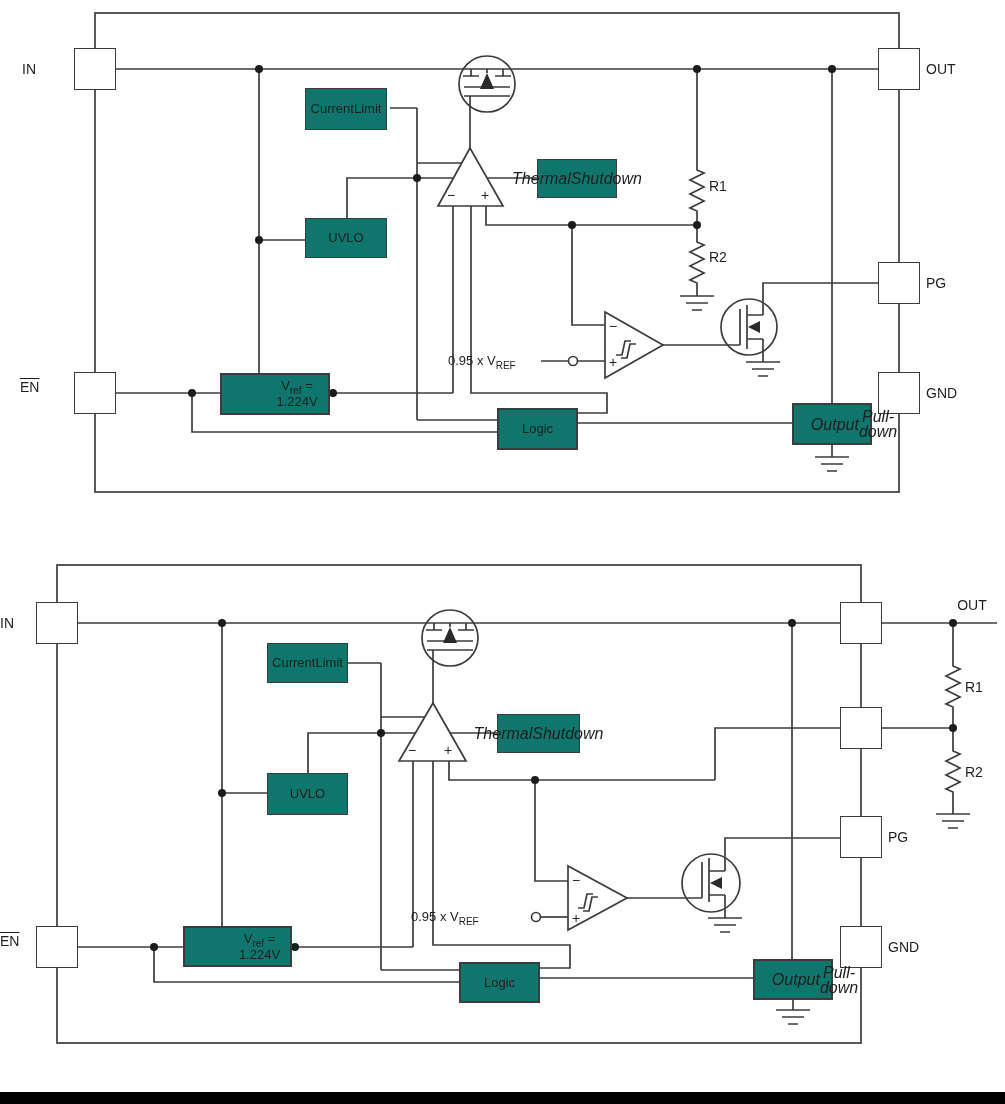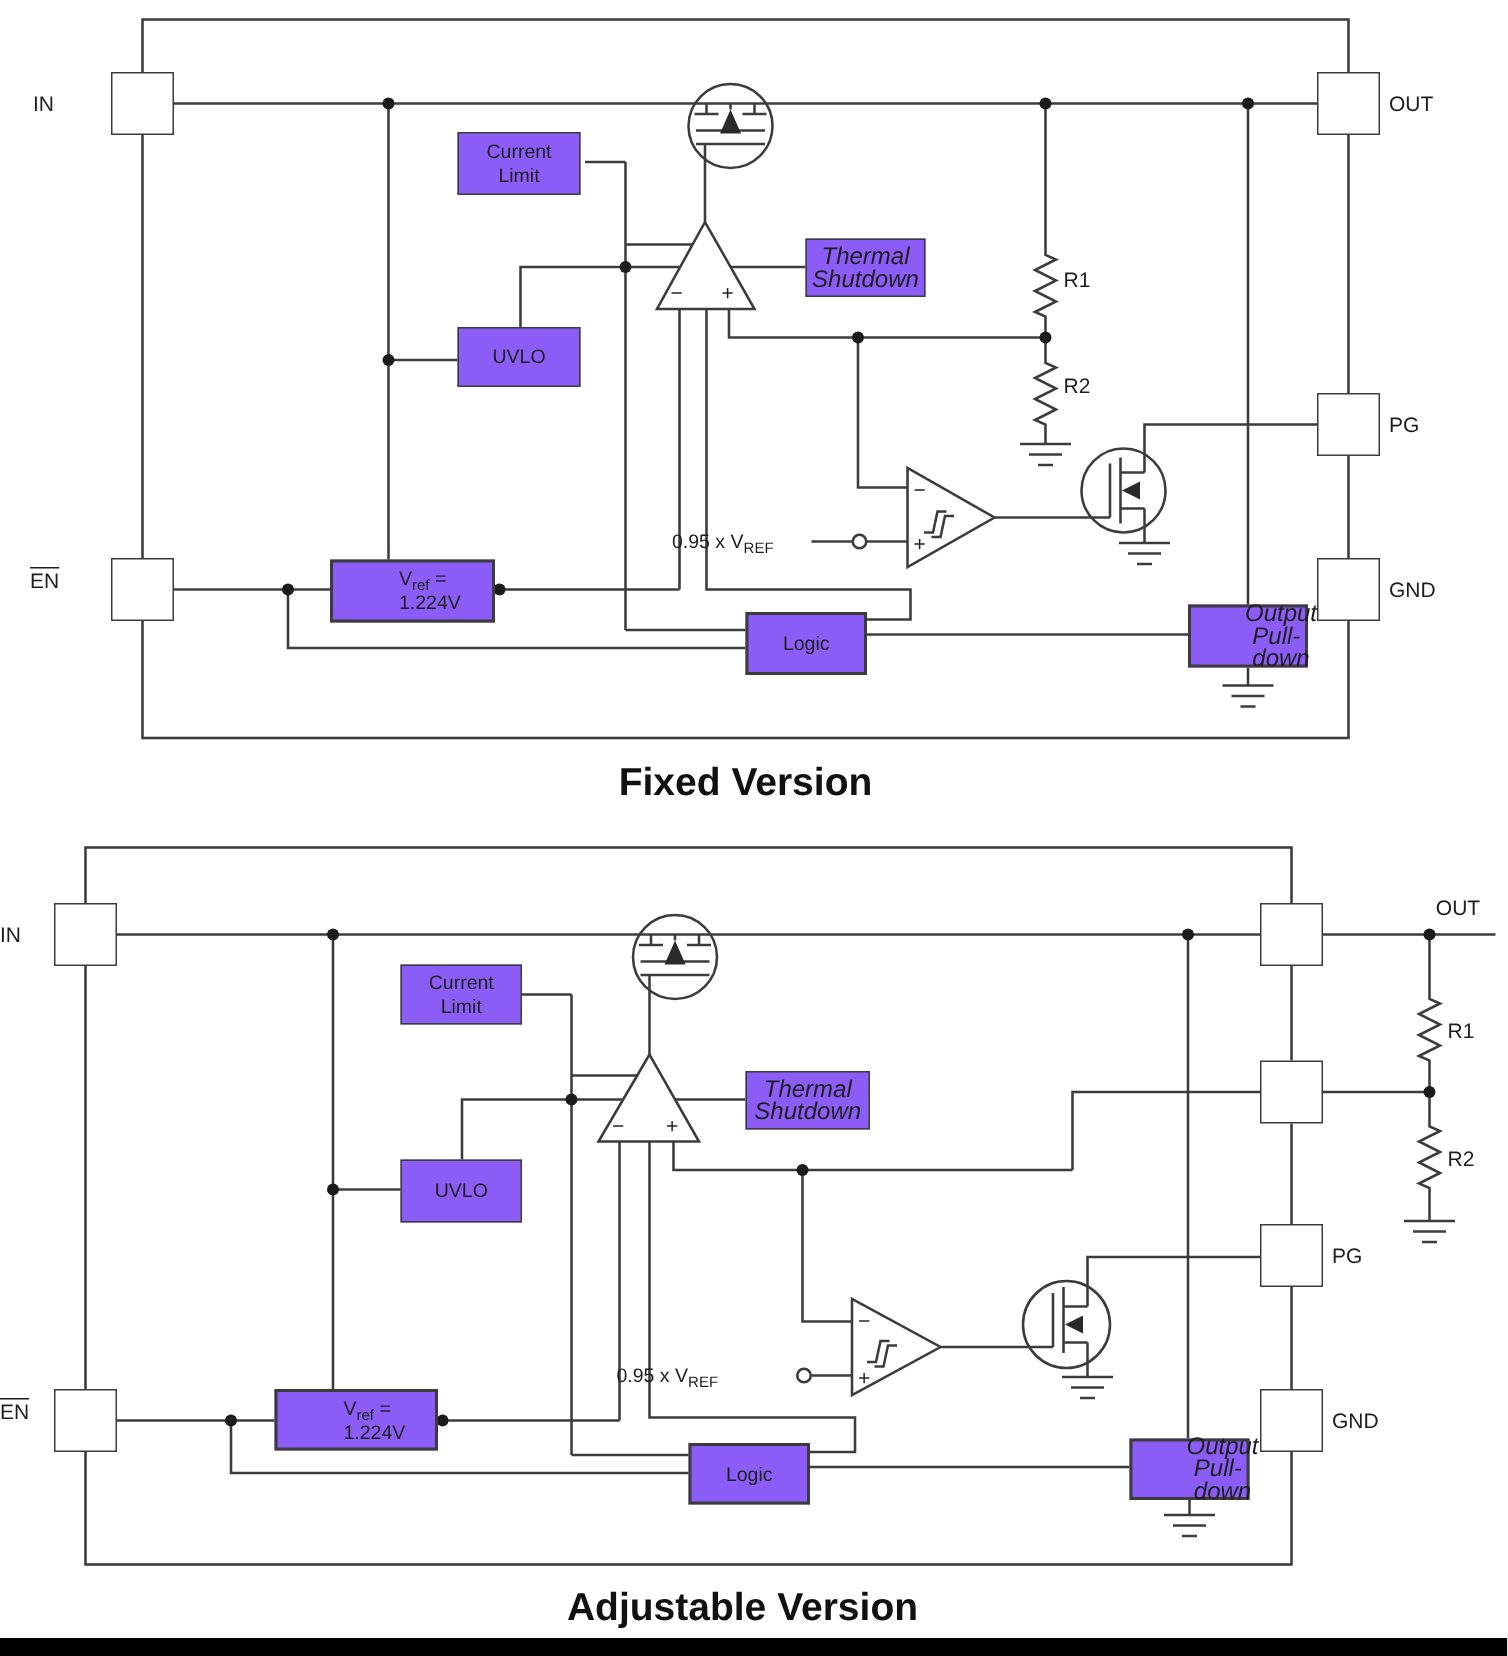--- a/index.html
+++ b/index.html
@@ -14,23 +14,23 @@
   svg.wiring polygon.sym{fill:#ffffff;stroke:#3c3c3c;stroke-width:1.7;}
   svg.wiring polygon.fill{fill:#2a2a2a;stroke:none;}
   svg.wiring circle.sym{fill:#ffffff;}
   svg.wiring circle.dot{fill:#1c1c1c;stroke:none;}
   svg.wiring text{fill:#1f1f1f;font-family:"Liberation Sans",sans-serif;font-size:14px;}
   .pin{
     position:absolute;width:42px;height:42px;background:#ffffff;
     border:1.7px solid #3c3c3c;box-sizing:border-box;
   }
   .blk{
-    position:absolute;background:#8b5cf6;border:1.6px solid #3c3c3c;box-sizing:border-box;
-    display:flex;flex-direction:column;align-items:center;justify-content:center;
-    font-size:13px;line-height:16px;color:#1e1e1e;
+    position:absolute;background:#0f766e;border:1.6px solid #3c3c3c;box-sizing:border-box;
+    display:flex;flex-direction:row;align-items:center;justify-content:center;
+    font-size:13px;line-height:16px;text-align:center;color:#1e1e1e;
   }
   .blk.bold{border-width:2.6px;padding-left:44px;}
   .blk.med{border-width:2px;}
   .lbl{
     position:absolute;font-size:14px;line-height:18px;color:#1e1e1e;white-space:nowrap;
   }
   .lbl.right{text-align:left;}
   .lbl.center{text-align:center;}
   .overline{text-decoration:overline;margin-top:48px;}
   sub.sb{font-size:10px;line-height:0;}
@@ -246,21 +246,20 @@
     <span class="smalltext">Pull-down</span>
   </div>
 
   <div class="lbl" style="left:709px;top:177px;">R1</div>
   <div class="lbl" style="left:709px;top:248px;">R2</div>
 
   <div class="lbl right" style="left:448px;top:352px;width:115px;font-size:13px;">
     <span>0.95 x V</span><sub class="sb">REF</sub>
   </div>
 
-  <div class="cap" style="left:297px;top:506px;width:400px;">Fixed Version</div>
 
   <div class="pin" style="left:36px;top:602px;"></div>
   <div class="pin" style="left:840px;top:602px;"></div>
   <div class="pin" style="left:840px;top:707px;"></div>
   <div class="pin" style="left:840px;top:816px;"></div>
   <div class="pin" style="left:840px;top:926px;"></div>
   <div class="pin" style="left:36px;top:926px;"></div>
 
   <div class="lbl right" style="left:0px;top:614px;width:28px;">IN</div>
   <div class="lbl center" style="left:942px;top:596px;width:60px;">OUT</div>
@@ -290,16 +289,15 @@
     <span class="smalltext">Pull-down</span>
   </div>
 
   <div class="lbl" style="left:965px;top:678px;">R1</div>
   <div class="lbl" style="left:965px;top:763px;">R2</div>
 
   <div class="lbl right" style="left:411px;top:908px;width:115px;font-size:13px;">
     <span>0.95 x V</span><sub class="sb">REF</sub>
   </div>
 
-  <div class="cap" style="left:295px;top:1056px;width:400px;">Adjustable Version</div>
 
   <div id="bottombar"></div>
 </div>
 
 </body></html>

